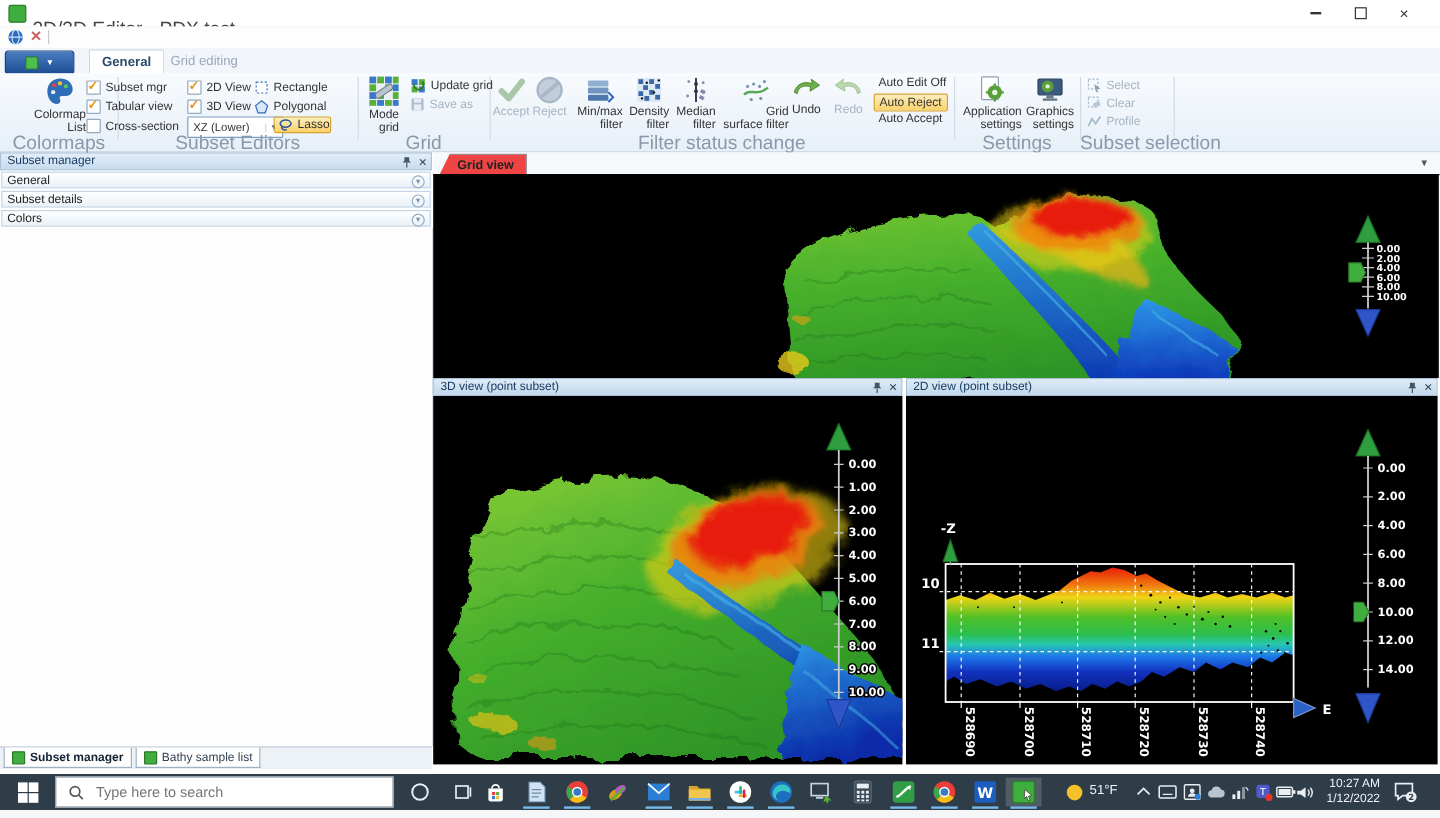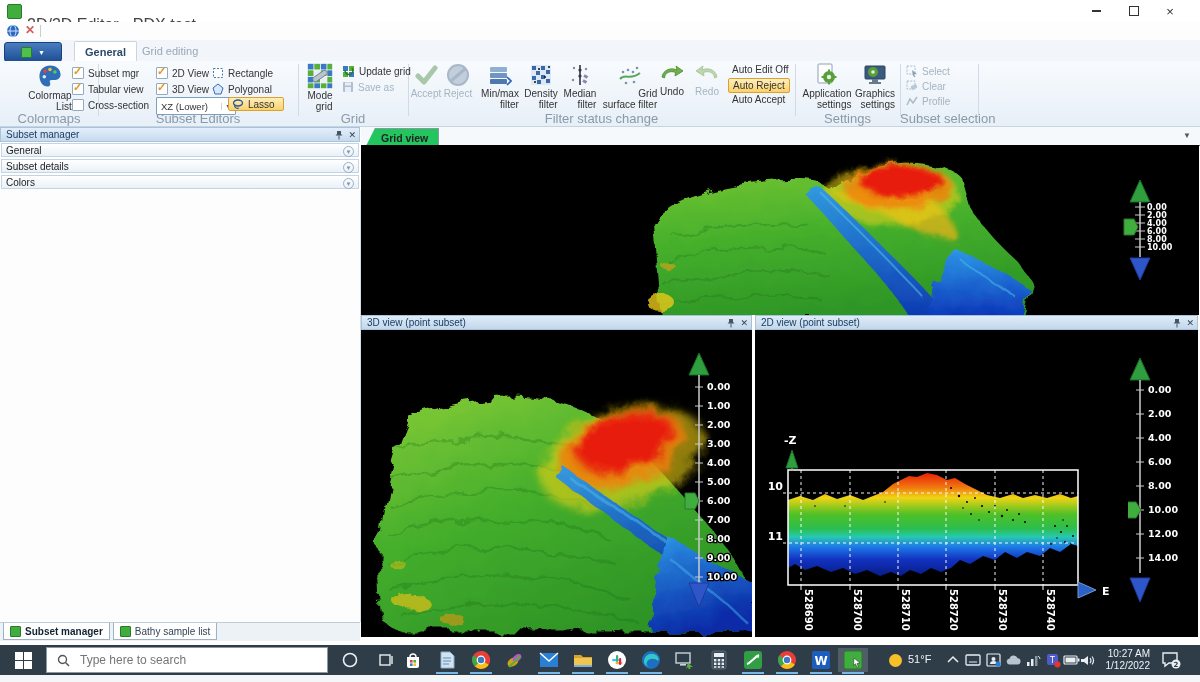--- a/index.html
+++ b/index.html
@@ -19,21 +19,21 @@
   .tabrow{left:0;top:40px;width:1200px;height:21px;background:#f2f6fa}
   .appmenu{left:4px;top:42px;width:56px;height:18px;border-radius:3px;background:linear-gradient(#4a7cc0,#1e4f96);
     border:1px solid #16407e;display:flex;align-items:center;justify-content:center;gap:6px}
   .appmenu .sq{width:9px;height:9px;background:#4fc04f;border:1px solid #2a7a2a;border-radius:1px}
   .appmenu .car{color:#fff;font-size:7px}
   .rtab{top:41px;height:20px;padding:0 10px;display:flex;align-items:center;font-size:11px}
   .rtab.active{left:74px;background:#fff;border:1px solid #c8d5e2;border-bottom:1px solid #fff;color:#2b4a6a;font-weight:bold;border-radius:2px 2px 0 0}
   .rtab.inactive{left:132px;color:#9aa8b8}
   .ribbon{left:0;top:61px;width:1200px;height:65px;background:linear-gradient(#f8fbfe,#e7eff7);border-bottom:1px solid #c6d3e0}
   .vsep{top:64px;height:52px;width:1px;background:#cfdbe7}
-  .grp{top:111px;font-size:13px;color:#8a99aa;text-align:center;white-space:nowrap}
+  .grp{top:111px;font-size:16px;color:#8a99aa;text-align:center;white-space:nowrap}
   .bigbtn{top:63px;height:49px;display:flex;flex-direction:column;align-items:center;justify-content:flex-start;gap:1px;border-radius:2px}
   .bigbtn .lbl{font-size:10px;line-height:11px;color:#333;text-align:right;white-space:nowrap}
   .bigbtn.dis .lbl{color:#a5b4c2}
   .smallbtn{height:14px;display:flex;align-items:center;gap:4px;font-size:10px;color:#333;white-space:nowrap}
   .smallbtn.dis{color:#a5b4c2}
   .cbrow{height:14px;display:flex;align-items:center;gap:4px;font-size:10px;color:#333;white-space:nowrap}
   .cbox{width:10px;height:10px;background:#fff;border:1px solid #93aac0;border-radius:1px;position:relative}
   .cbox.checked::after{content:"✓";position:absolute;left:0px;top:-3px;font-size:11px;font-weight:bold;color:#e8971e}
   .dropdown{background:#fff;border:1px solid #7da0c0;border-radius:1px;font-size:9.5px;color:#333;display:flex;align-items:center}
   .dropdown .val{flex:1;padding-left:4px;white-space:nowrap}
@@ -48,21 +48,21 @@
   .seccirc{position:absolute;right:4px;top:2px;width:9px;height:9px;border:1px solid #9ab0c4;border-radius:50%;
     font-size:7px;color:#7a92a8;display:flex;align-items:center;justify-content:center;line-height:7px}
   .side-empty{left:0;top:190px;width:360px;height:432px;background:#fdfdfe;border-right:1px solid #d5dee8}
   .docktabs{left:0;top:622px;width:360px;height:18px;background:#edf2f7;border-top:1px solid #c0ccd8;display:flex;align-items:flex-start}
   .dtab{height:16px;margin-left:3px;padding:0 6px;display:flex;align-items:center;gap:4px;font-size:10px;background:#fff;
     border:1px solid #9fb2c4;border-top:none;color:#345}
   .dtab.active{font-weight:bold;color:#123}
   .gsq{width:9px;height:9px;background:#3fae3f;border:1px solid #2a7a2a;border-radius:1px}
   
   .view-tabrow{left:361px;top:127px;width:839px;height:18px;background:#f6f9fb;border-bottom:1px solid #51606d}
-  .gvtab{left:366px;top:128px;height:17px;padding:0 10px 0 14px;background:#22c55e;border:1px solid #8a98a6;border-bottom:none;
+  .gvtab{left:366px;top:128px;height:17px;padding:0 10px 0 14px;background:#ef4444;border:1px solid #8a98a6;border-bottom:none;
     display:flex;align-items:center;font-size:10.5px;font-weight:bold;color:#222;
     clip-path:polygon(9px 0,100% 0,100% 100%,0 100%)}
   .tabcaret{left:1183px;top:131px;font-size:8px;color:#556}
   .canvas{background:#000}
   .phead{top:315px;height:15px;background:linear-gradient(#dfecf8,#c2d8ec);border:1px solid #a8c0d8;display:flex;
     align-items:center;font-size:10px;color:#16395e;padding-left:5px;box-sizing:border-box}
   .phicons{position:absolute;right:3px;top:2px;display:flex;gap:5px;align-items:center}
   .pinx{font-size:9px;color:#345}
   
   .taskbar{left:0;top:645px;width:1200px;height:30px;background:#2f3d49;display:flex;align-items:center}
@@ -167,21 +167,21 @@
       <rect x="1.5" y="1.5" width="9" height="9" fill="#fff" stroke="#4878b8" stroke-dasharray="2 1.5"></rect>
     </svg>
   <span>Rectangle</span>
   </div>
 <div class="abs smallbtn" style="left:212px;top:82px">
   <svg width="12" height="12">
       <polygon points="6,1 11,5 9,11 3,11 1,5" fill="#d8e8f8" stroke="#3868b8"></polygon>
     </svg>
   <span>Polygonal</span>
   </div>
-<div class="abs smallbtn hl" style="left:228px;top:97px;width:56px;padding-left:3px;box-sizing:border-box">
+<div class="abs smallbtn hl" style="left:228px;top:97px;width:48px;padding-left:3px;box-sizing:border-box">
   <svg width="12" height="12">
       <ellipse cx="6" cy="5" rx="4.5" ry="3" fill="none" stroke="#2a5a9a" stroke-width="1.3"></ellipse>
       <path d="M3,7 C2,9 4,11 7,10" fill="none" stroke="#2a5a9a" stroke-width="1.3"></path>
     </svg>
   <span>Lasso</span>
   </div>
 <div class="abs grp" style="left:98px;width:200px">Subset Editors</div>
 
 <div class="abs bigbtn" style="left:300px;width:40px">
   <svg width="26" height="26" viewBox="0 0 32 32">

